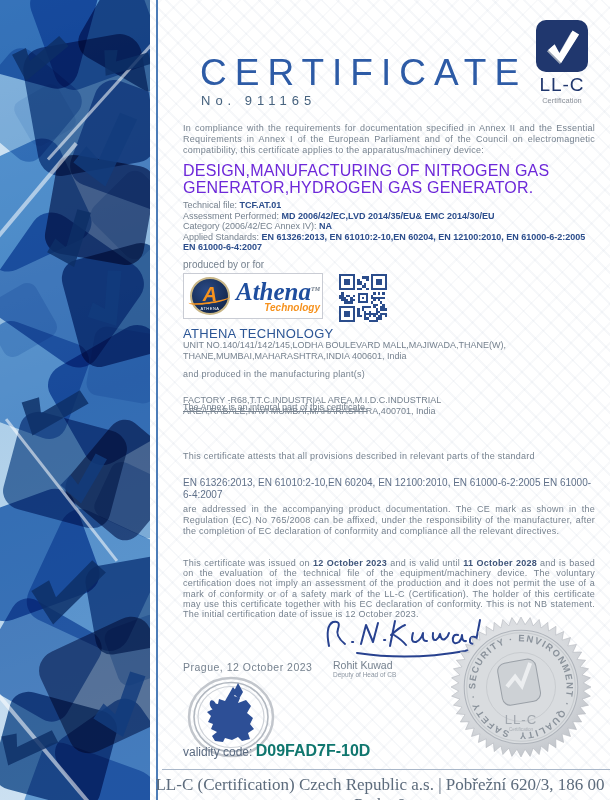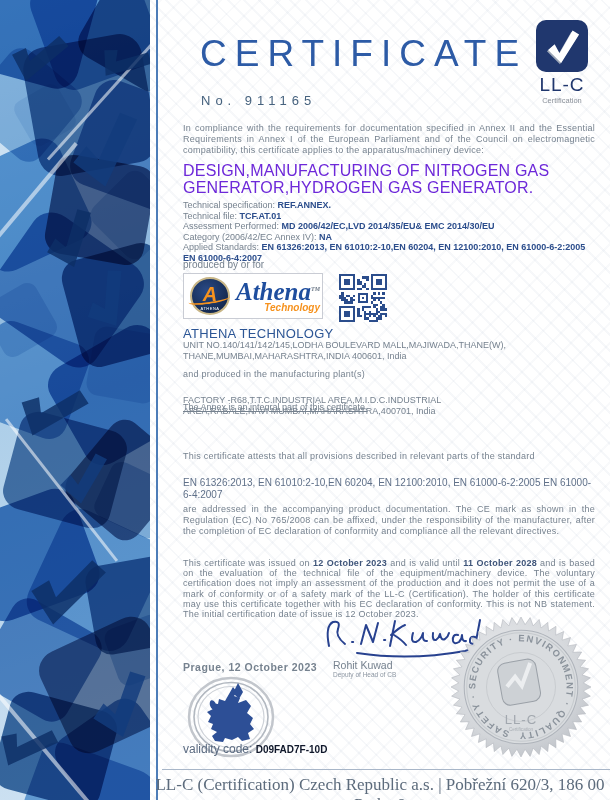--- a/index.html
+++ b/index.html
@@ -45,25 +45,25 @@
                  font-size:25px;color:#1f4e9e;line-height:1;}
   .athena-tm{font-size:6px;color:#6a7685;vertical-align:super;}
   .athena-tech{font-size:10px;font-style:italic;font-weight:bold;color:#f6921e;text-align:right;margin-top:-2px;}
   .prod-name{font-size:13px;color:#2b5595;letter-spacing:.3px;}
   .addr{font-size:9px;line-height:10.8px;color:#76828f;overflow-wrap:anywhere;}
   .annex{font-size:9px;color:#76828f;text-decoration:underline;}
   .standards{font-size:10px;line-height:11.5px;color:#5f7089;}
   .factnote{font-size:10px;line-height:11.5px;font-weight:bold;color:#2f4d86;}
   .issued{font-size:9px;line-height:10.2px;color:#76828f;letter-spacing:.25px;}
   .issued b{color:#3f557a;}
-  .placedate{font-size:10.5px;color:#76828f;letter-spacing:.5px;font-weight:bold;}
+  .placedate{font-size:10.5px;color:#76828f;letter-spacing:.5px;}
   .signer-name{font-size:10.5px;color:#76828f;}
   .signer-title{font-size:6.5px;color:#8b95a1;}
   .validity{font-size:12px;color:#5a6a80;}
-  .validity b{color:#0f172a;font-size:10px;}
+  .validity b{color:#0f766e;font-size:16px;}
   .validity-note{font-size:8.5px;color:#76828f;}
   .validity-note b{color:#3f557a;}
   .divider{position:absolute;left:162px;right:0;top:769px;height:1px;background:#a8b6c8;z-index:3;}
   .footer{position:absolute;left:150px;right:0;top:775px;text-align:center;z-index:3;
           font-family:"Liberation Serif",serif;font-size:17px;color:#5c6b7c;}
 </style>
 </head>
 <body>
 
 <div class="page">
@@ -138,29 +138,28 @@
     <div class="llc-box">
       <svg width="44" height="44" viewBox="0 0 54 54">
         <polygon points="10,32 18,25 24,36 40,8 48,13 26,48" fill="#9aa4b5" transform="translate(-1.5,1.5)"></polygon>
         <polygon points="10,32 18,25 24,36 40,8 48,13 26,48" fill="#ffffff"></polygon>
       </svg>
     </div>
     <div class="llc-name">LL-C</div>
     <div class="llc-sub">Certification</div>
   </div>
 
-  <div class="abs title" style="left:200px;top:33px;">CERTIFICATE</div>
+  <div class="abs title" style="left:200px;top:52px;">CERTIFICATE</div>
   <div class="abs certno" style="left:201px;top:93px;">No. 911165</div>
 
   <div class="abs t-gray just" style="left:183px;top:123px;width:412px;">In compliance with the requirements for documentation specified in Annex II and the Essential Requirements in Annex I of the European Parliament and of the Council on electromagnetic compatibility, this certificate applies to the apparatus/machinery device:</div>
 
   <div class="abs device" style="left:183px;top:163px;width:408px;">DESIGN,MANUFACTURING OF NITROGEN GAS GENERATOR,HYDROGEN GAS GENERATOR.</div>
 
   <div class="abs" style="left:183px;top:200px;width:412px;">
-    <div class="spec-line"><span>Technical specification: </span><b>REF.ANNEX.</b></div>
     <div class="spec-line"><span>Technical file: </span><b>TCF.AT.01</b></div>
     <div class="spec-line"><span>Assessment Performed: </span><b>MD 2006/42/EC,LVD 2014/35/EU&amp; EMC 2014/30/EU</b></div>
     <div class="spec-line"><span>Category (2006/42/EC Annex IV): </span><b>NA</b></div>
     <div class="spec-line"><span>Applied Standards: </span><b>EN 61326:2013, EN 61010:2-10,EN 60204, EN 12100:2010, EN 61000-6-2:2005 EN 61000-6-4:2007</b></div>
   </div>
 
   <div class="abs producedby" style="left:183px;top:259px;">produced by or for</div>
 
   <div class="abs logo-row" style="left:183px;top:273px;">
     <div class="athena-box">

